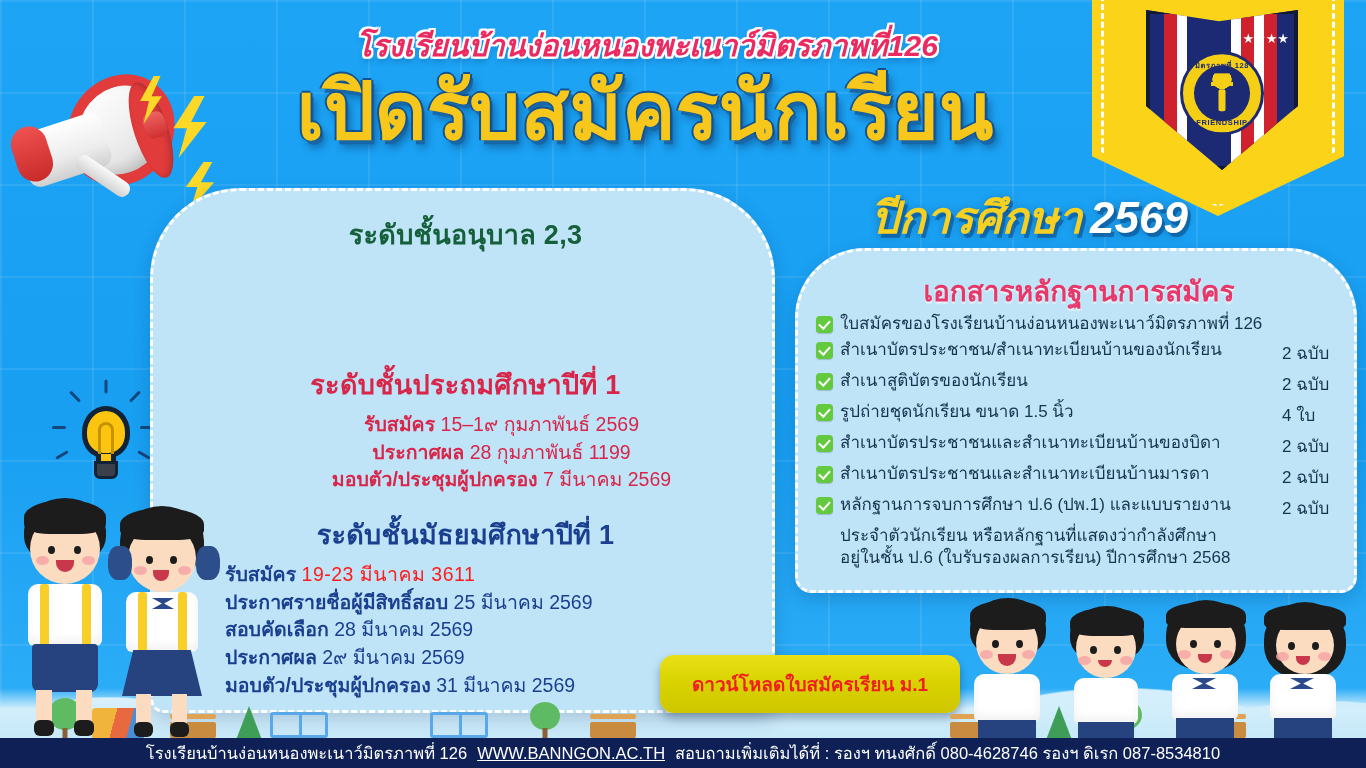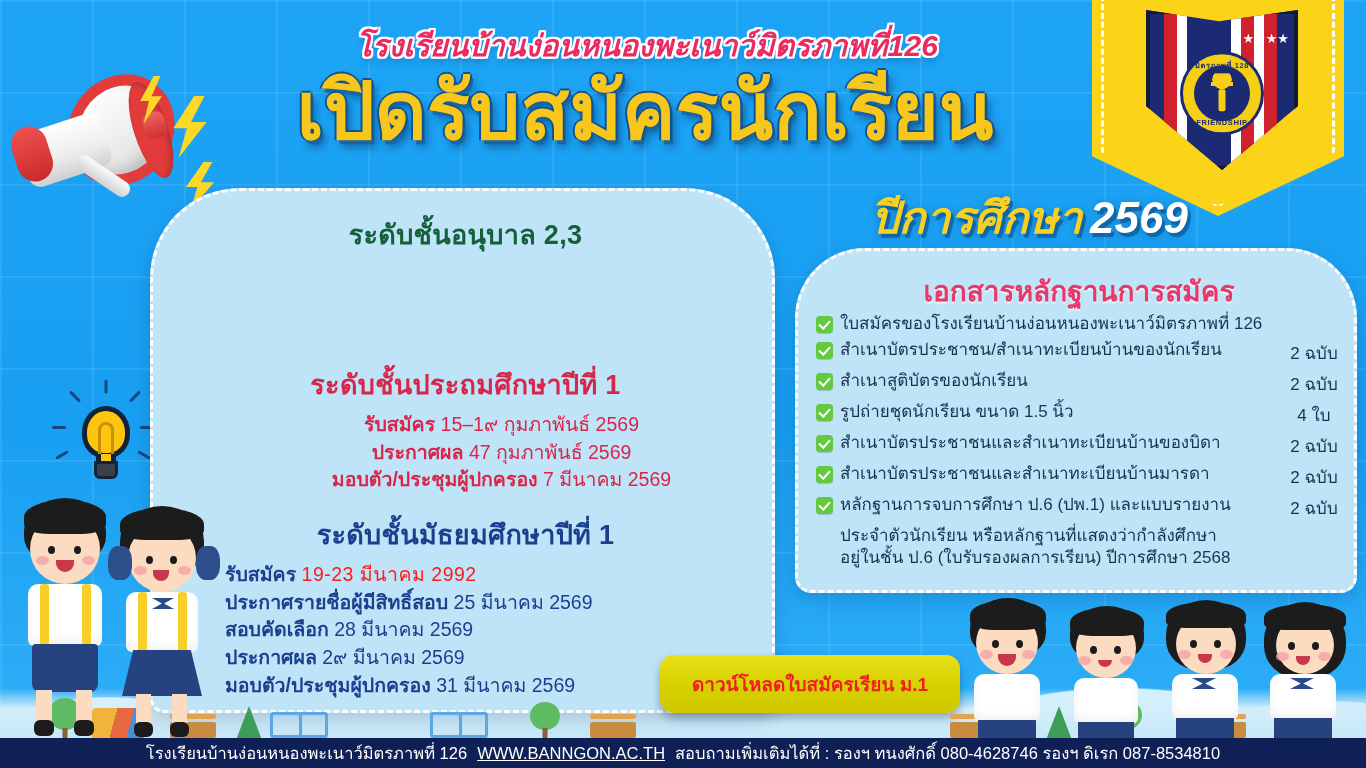--- a/index.html
+++ b/index.html
@@ -195,21 +195,21 @@
   }
   .chk::after {
     content: ""; position: absolute; left: 5px; top: 2px;
     width: 5px; height: 9px; border: 2.5px solid #fff;
     border-top: 0; border-left: 0; transform: rotate(42deg);
   }
   .doc-text {
     flex: 1 1 auto; font-size: 17px; line-height: 1.3; color: #16344e;
   }
   .doc-qty {
-    flex: 0 0 auto; width: 68px; text-align: center; font-size: 17px;
+    flex: 0 0 auto; width: 68px; text-align: left; font-size: 17px;
     color: #16344e; padding-left: 4px;
   }
   .doc-cont { padding-left: 24px; font-size: 17px; line-height: 1.3; color: #16344e; }
 
   
   .dl-btn {
     position: absolute; left: 660px; top: 655px; width: 300px; height: 58px;
     background: linear-gradient(180deg,#e9e017 0%, #d9d200 48%, #cfc700 100%);
     border-radius: 14px;
     box-shadow: 0 5px 10px rgba(0,30,70,.35);
@@ -383,28 +383,28 @@
 
   <div class="panel panel-left">
     <div id="levels-host">
         <div class="level-block" style="top: 22px;">
           <div class="level-title lv-kg">ระดับชั้นอนุบาล 2,3</div>
         </div>
         <div class="level-block" style="top: 172px;">
           <div class="level-title lv-p1">ระดับชั้นประถมศึกษาปีที่ 1</div>
           <div class="rows rows-p1">
             <div class="row"><span class="lbl">รับสมัคร</span> <span class="val">15–1๙ กุมภาพันธ์ 2569</span></div>
-            <div class="row"><span class="lbl">ประกาศผล</span> <span class="val">47 กุมภาพันธ์ 2569</span></div>
+            <div class="row"><span class="lbl">ประกาศผล</span> <span class="val">28 กุมภาพันธ์ 1199</span></div>
             <div class="row"><span class="lbl">มอบตัว/ประชุมผู้ปกครอง</span> <span class="val">7 มีนาคม 2569</span></div>
           </div>
         </div>
         <div class="level-block" style="top: 322px;">
           <div class="level-title lv-m1">ระดับชั้นมัธยมศึกษาปีที่ 1</div>
           <div class="rows rows-m1">
-            <div class="row"><span class="lbl">รับสมัคร</span> <span class="val val-highlight">19-23  มีนาคม  2992</span></div>
+            <div class="row"><span class="lbl">รับสมัคร</span> <span class="val val-highlight">19-23  มีนาคม  3611</span></div>
             <div class="row"><span class="lbl">ประกาศรายชื่อผู้มีสิทธิ์สอบ</span> <span class="val">25 มีนาคม 2569</span></div>
             <div class="row"><span class="lbl">สอบคัดเลือก</span> <span class="val">28 มีนาคม 2569</span></div>
             <div class="row"><span class="lbl">ประกาศผล</span> <span class="val">2๙ มีนาคม 2569</span></div>
             <div class="row"><span class="lbl">มอบตัว/ประชุมผู้ปกครอง</span> <span class="val">31 มีนาคม 2569</span></div>
           </div>
         </div>
       </div>
   </div>
 
   <div class="panel panel-right">

